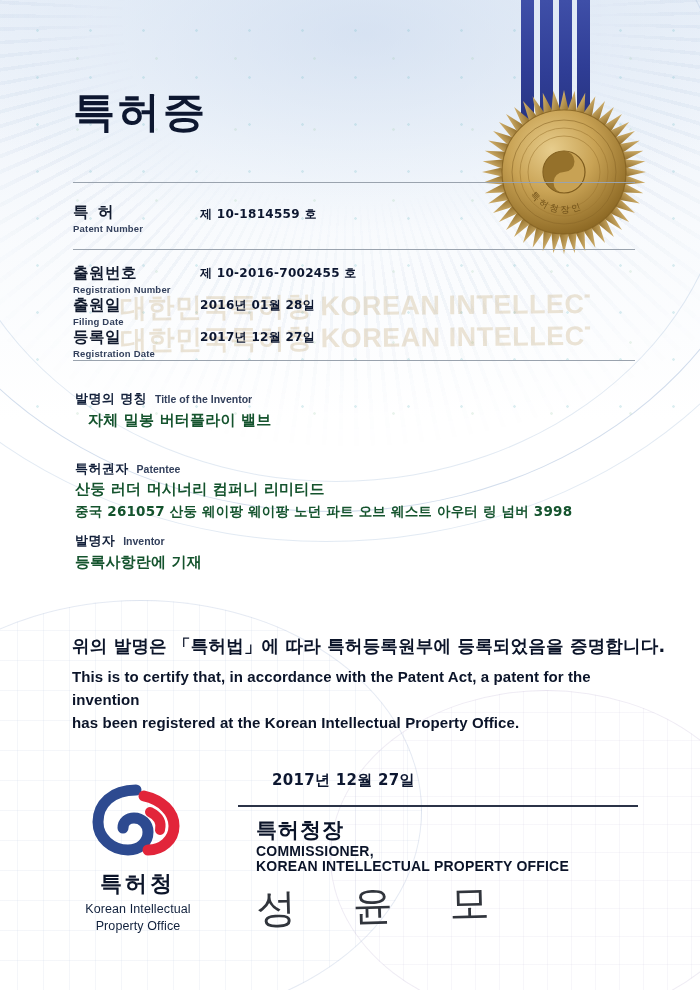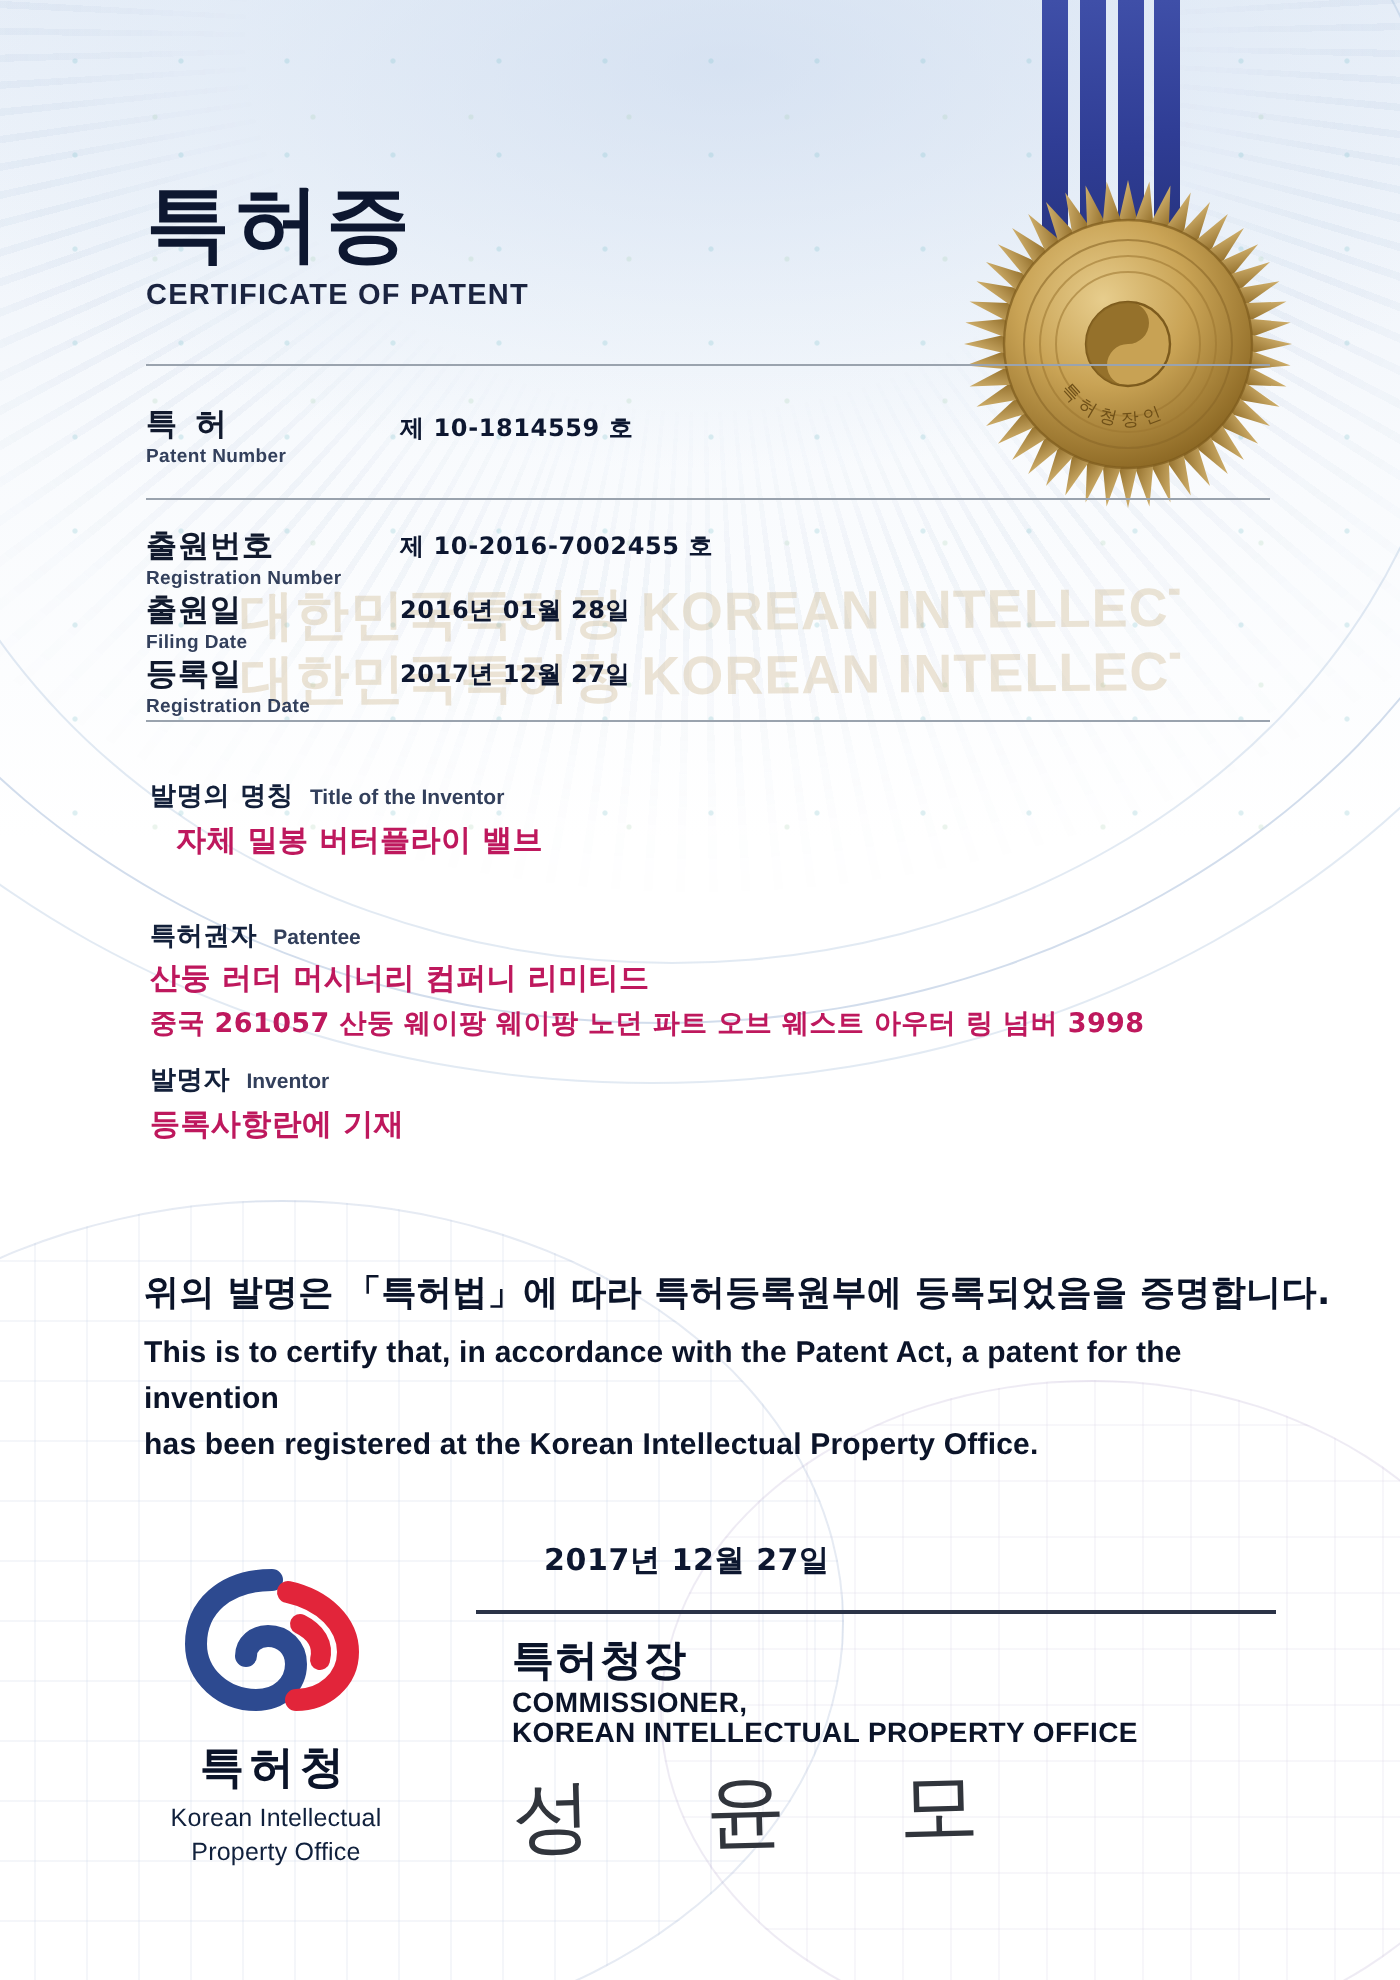--- a/index.html
+++ b/index.html
@@ -212,21 +212,21 @@
     font-size: 10.5px;
     font-weight: bold;
     color: #33405c;
     margin-left: 8px;
   }
   .inv-val {
     position: absolute;
     font-family: "DejaVu Sans", sans-serif;
     font-size: 15px;
     font-weight: bold;
-    color: #be185d;
+    color: #14532d;
     letter-spacing: 0.2px;
     white-space: nowrap;
   }
   .inv-val.small { font-size: 13.5px; font-weight: bold; }
 
   .certify-ko {
     position: absolute;
     left: 72px;
     top: 634px;
     font-family: "DejaVu Sans", sans-serif;
@@ -453,21 +453,20 @@
           <text font-family="DejaVu Sans, sans-serif" font-size="9" fill="#6f5018" letter-spacing="3">
             <textPath href="#sealArc" startOffset="6%">특허청장인</textPath>
           </text>
         </g>
       </g>
     </svg>
   </div>
 
   <div class="title-block">
     <div class="title-ko">특허증</div>
-    <div class="title-en">CERTIFICATE OF PATENT</div>
   </div>
 
   <div class="rule" style="left:73px; top:182px; width:562px;"></div>
   <div class="rule" style="left:73px; top:249px; width:562px;"></div>
   <div class="rule" style="left:73px; top:360px; width:562px;"></div>
 
   <div class="field" style="left:73px; top:203px;">
     <div class="lbl-ko">특 허</div>
     <div class="lbl-en">Patent Number</div>
   </div>

